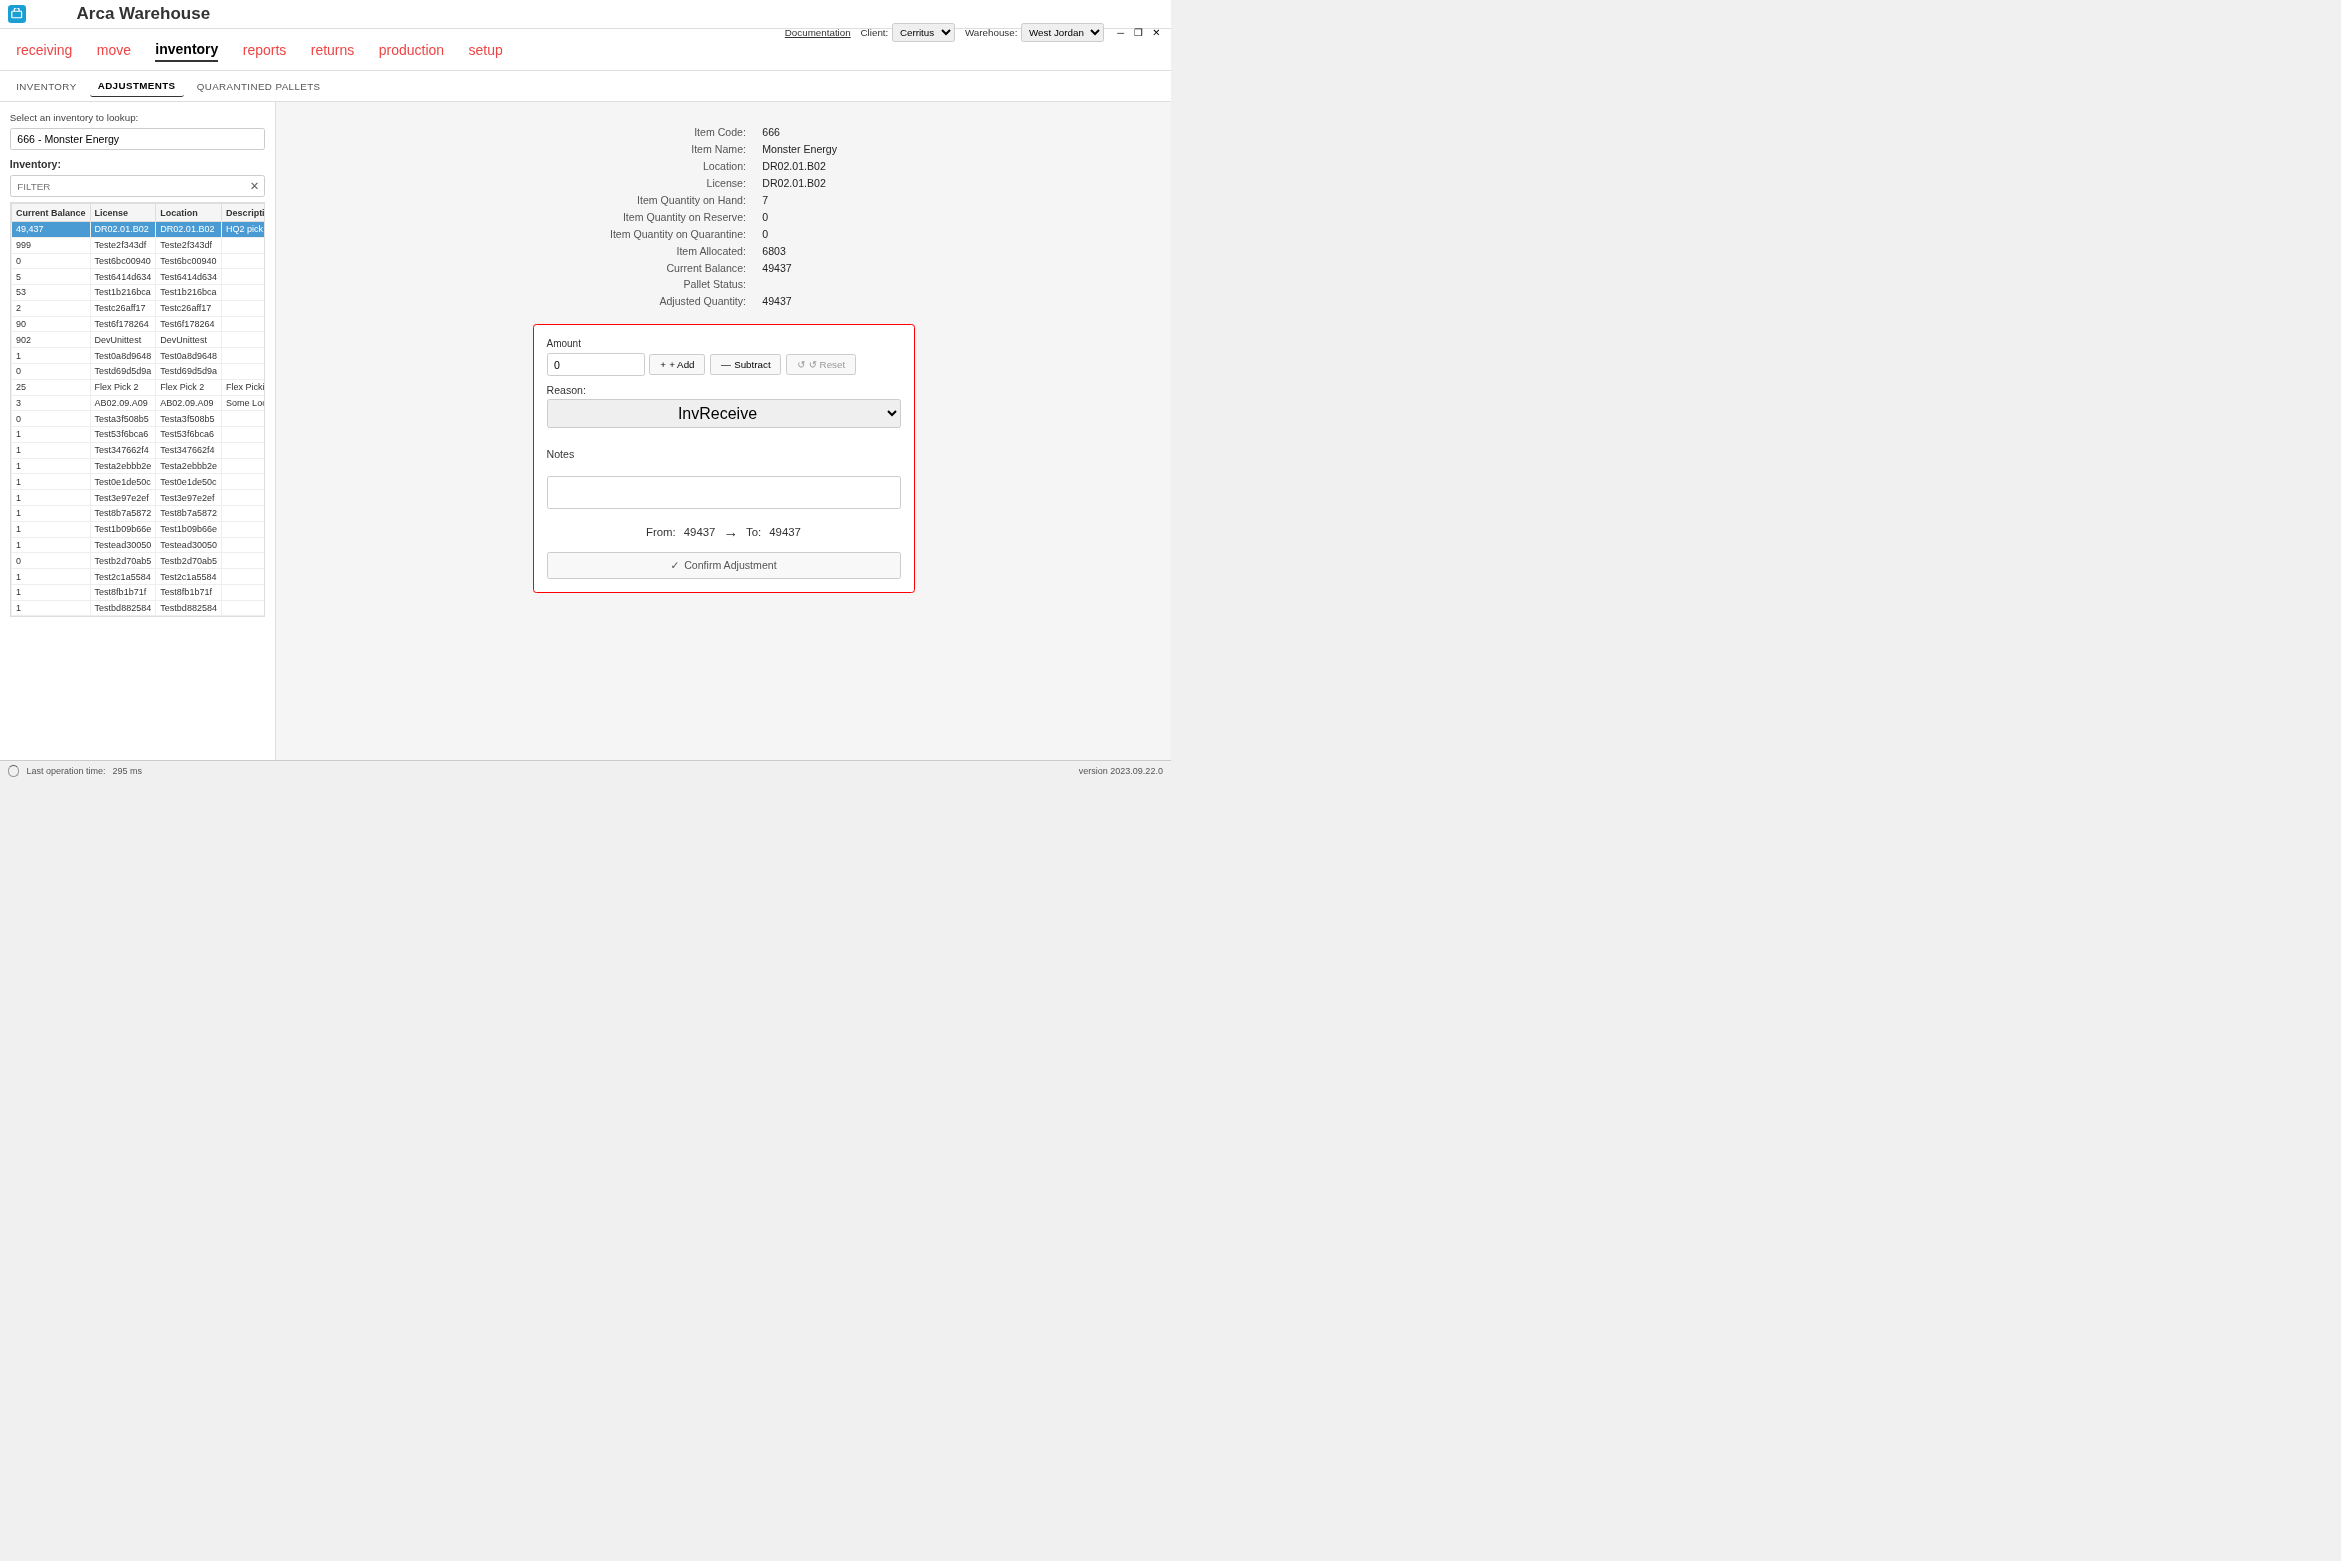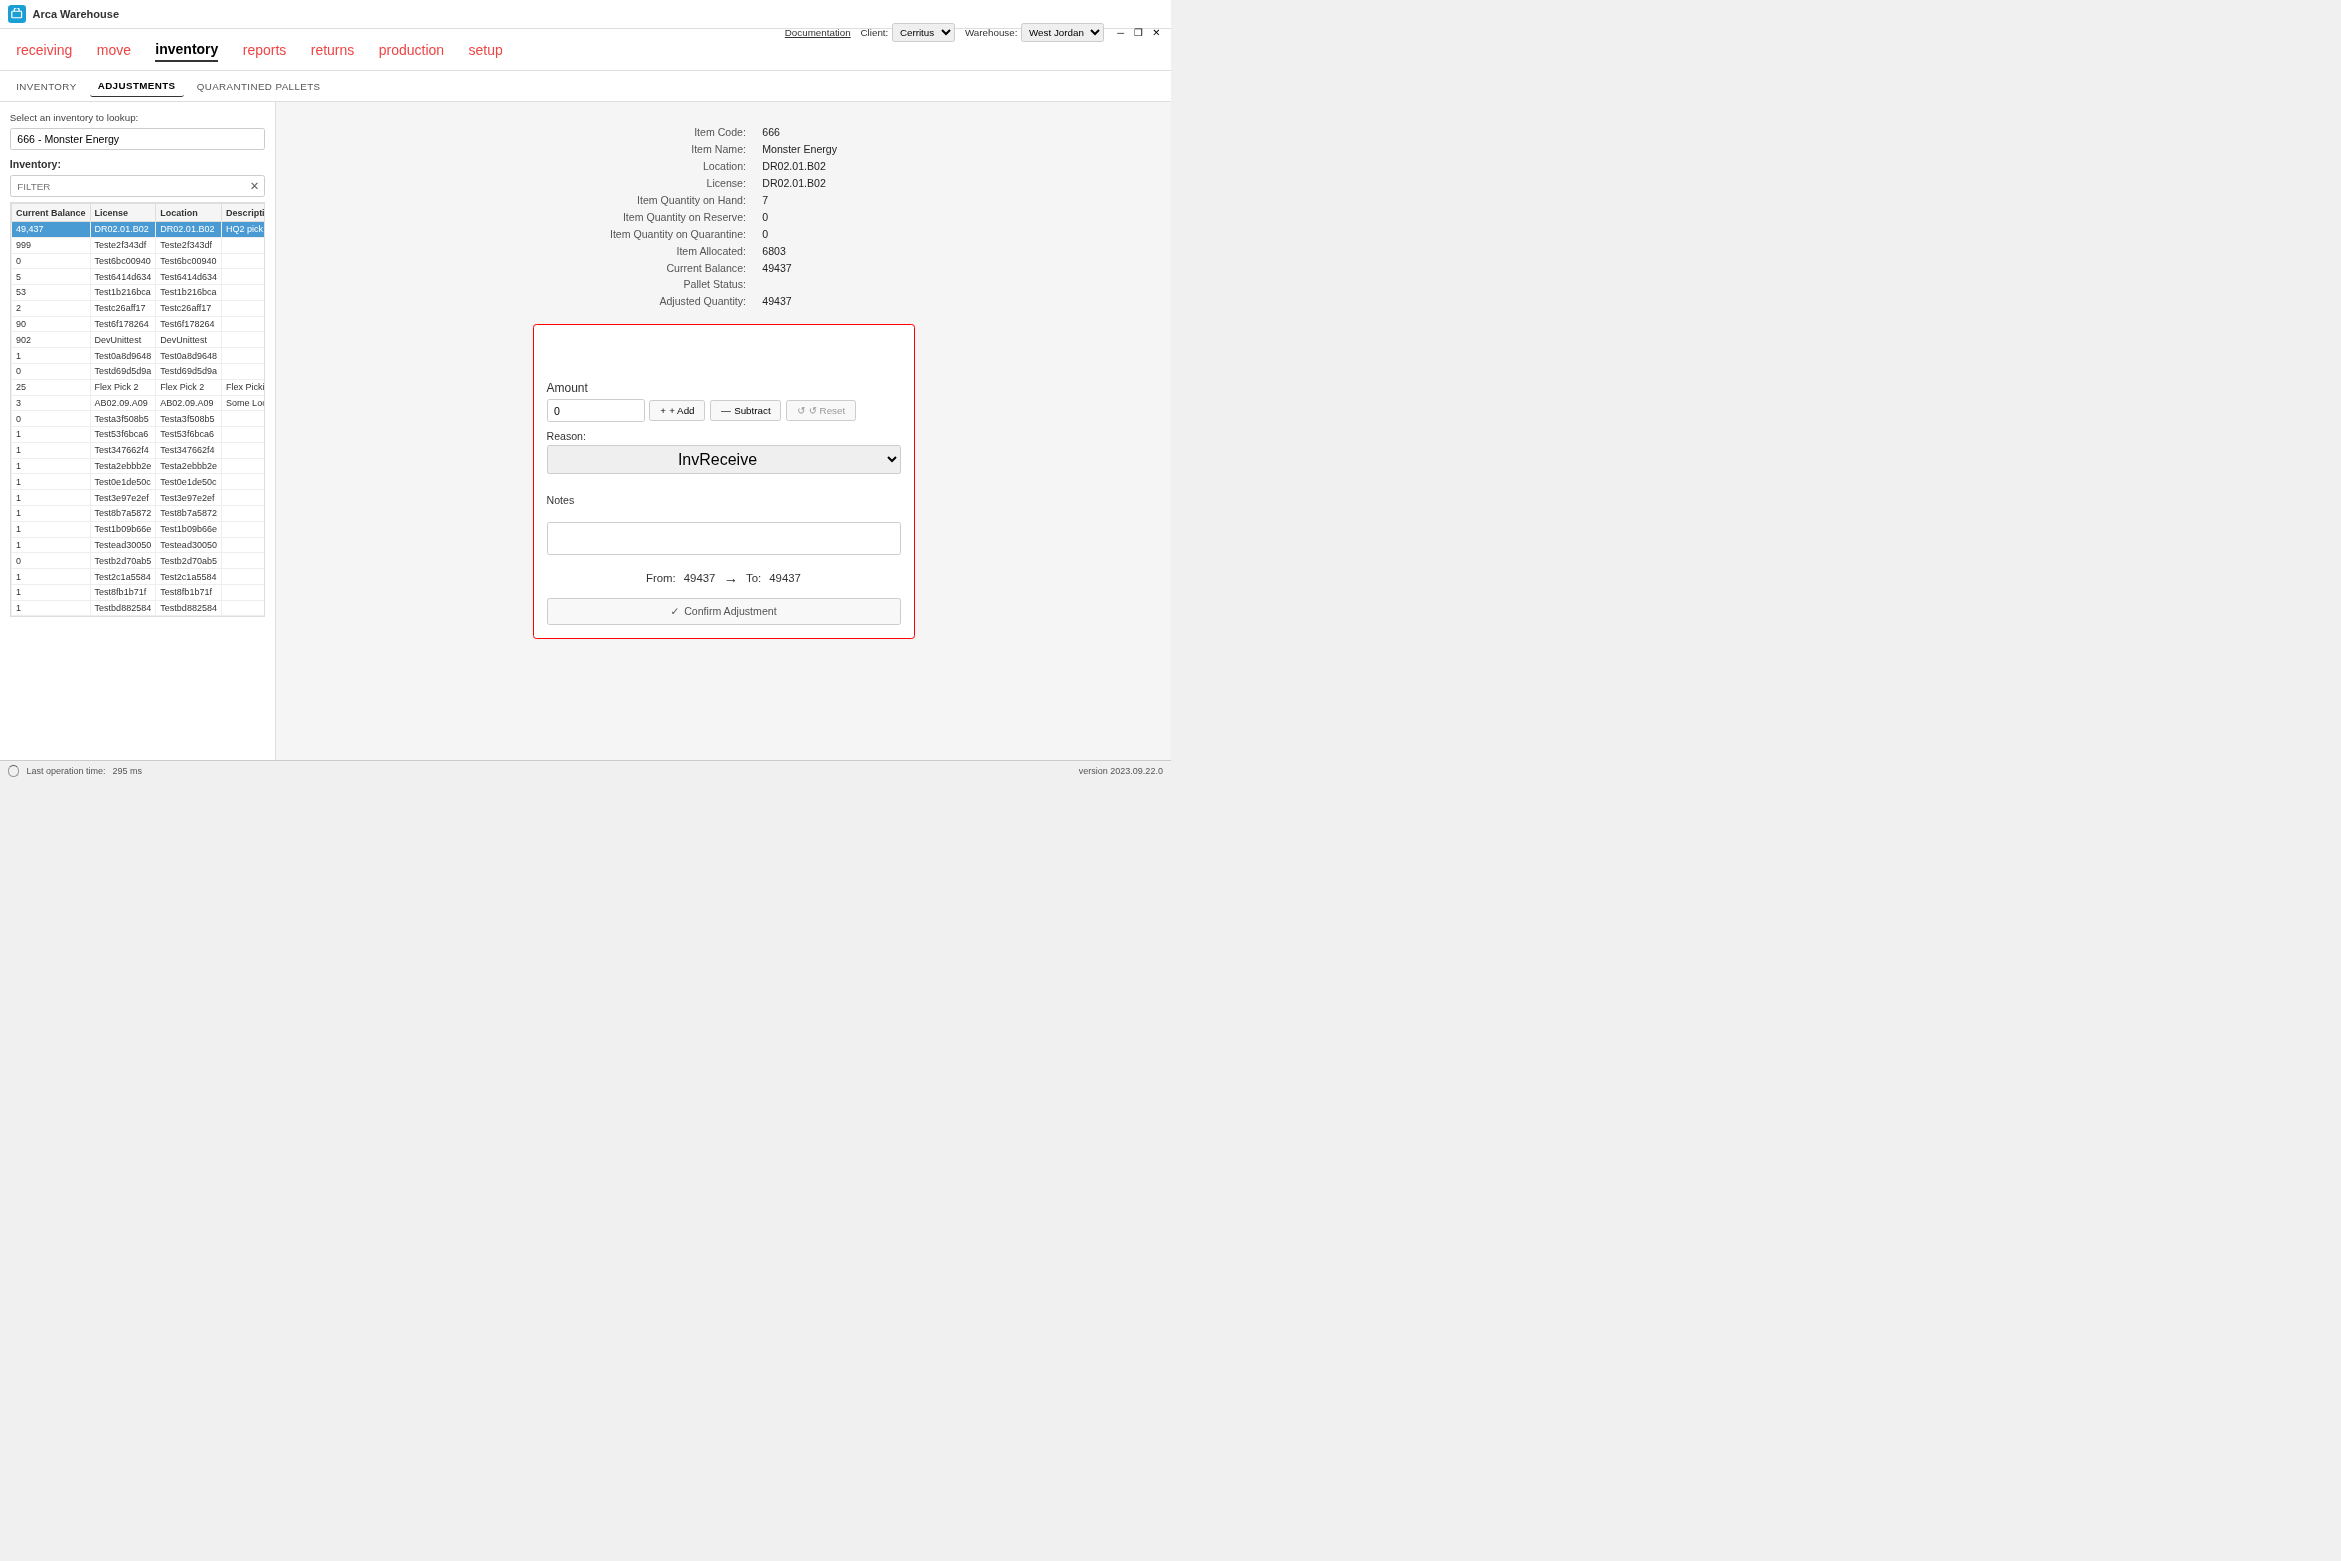--- a/index.html
+++ b/index.html
@@ -16,21 +16,21 @@
       padding: 0 8.1px;
     }
     .title-bar-left { display: flex; align-items: center; gap: 6.5px; }
     .app-icon {
       width: 18px; height: 18px;
       background: #1a9fd4;
       border-radius: 3.3px;
       display: flex; align-items: center; justify-content: center;
       color: white; font-size: 9px; font-weight: bold;
     }
-    .app-title { font-size: 11px; font-weight: bold; }
+    .app-title { font-size: 17px; font-weight: bold; margin-left: 44px; }
     .title-bar-right { display: flex; align-items: center; gap: 9.8px; font-size: 9.8px; margin-top: 37px; }
     .title-bar-right a { color: #333; text-decoration: underline; cursor: pointer; }
     .client-selector, .warehouse-selector {
       display: flex; align-items: center; gap: 3.3px;
     }
     .client-selector select, .warehouse-selector select {
       border: 0.8px solid #ccc; padding: 1.6px 3.3px; font-size: 9.8px; border-radius: 2.4px;
     }
     .window-controls { display: flex; gap: 4.9px; }
     .win-btn {
@@ -198,21 +198,21 @@
 
     
     .adjustment-box {
       border: 1.6px solid red;
       border-radius: 3.3px;
       padding: 13px;
       background: #fff;
       max-width: 382px;
       margin: 0 auto;
     }
-    .amount-label { font-size: 12px; margin-bottom: 4.9px; margin-top: 43px; }
+    .amount-label { font-size: 10px; margin-bottom: 4.9px; }
     .amount-row {
       display: flex;
       align-items: center;
       gap: 4.9px;
       margin-bottom: 8.1px;
     }
     .amount-input {
       width: 98px;
       border: 0.8px solid #ccc;
       padding: 4.1px 6.5px;

